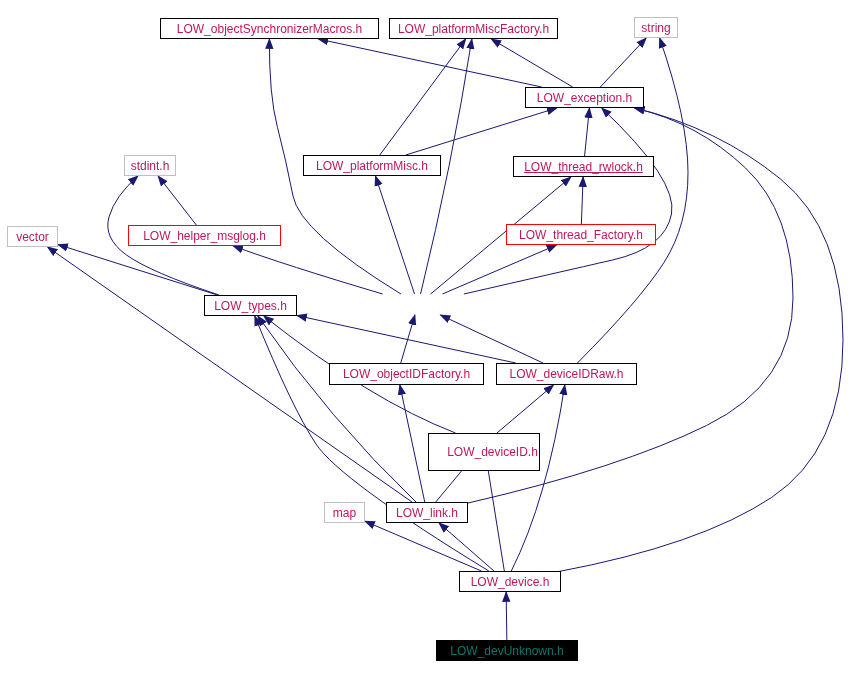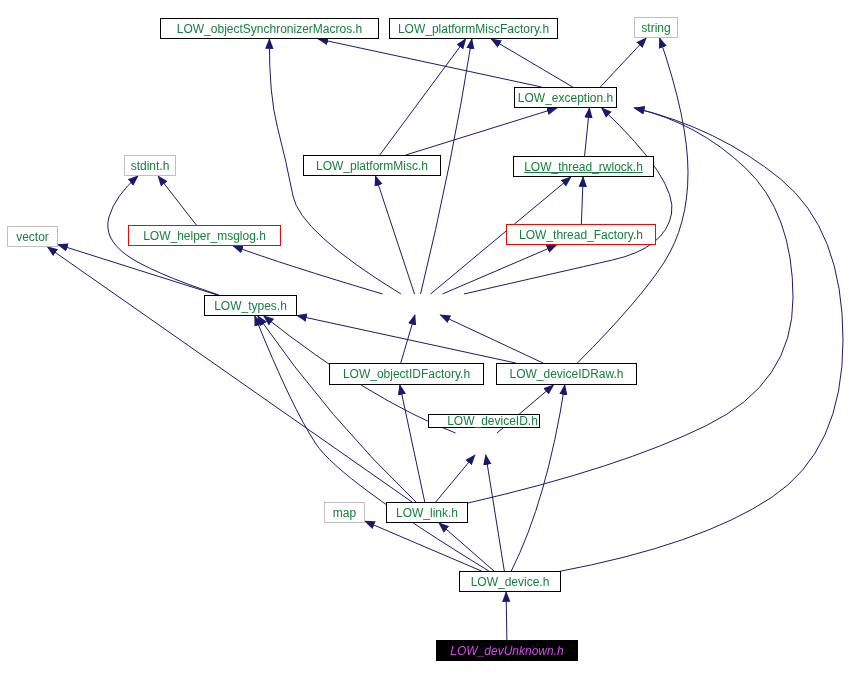--- a/index.html
+++ b/index.html
@@ -2,24 +2,24 @@
 <html><head>
 <meta charset="utf-8">
 <style>
   html,body{margin:0;padding:0;background:#ffffff;}
   #stage{position:relative;width:862px;height:678px;background:#ffffff;overflow:hidden;
          font-family:"Liberation Sans","DejaVu Sans",sans-serif;}
   #edge-layer{position:absolute;left:0;top:0;width:862px;height:678px;}
   #node-layer{position:absolute;left:0;top:0;width:862px;height:678px;}
   .gnode{position:absolute;box-sizing:border-box;display:flex;align-items:center;justify-content:center;
          font-size:12px;line-height:1;white-space:nowrap;background:#ffffff;border:1px solid #000000;
-         color:#15803d;}
+         color:#be185d;}
   .gnode.system{border-color:#c0c0c0;}
   .gnode.red{border-color:#ff0000;}
-  .gnode.current{background:#000000;color:#d946ef;border-color:#000000;font-style:italic;}
+  .gnode.current{background:#000000;color:#0f766e;border-color:#000000;}
 </style>
 </head>
 <body>
 
 <div id="stage">
   <svg id="edge-layer" width="862" height="678" viewBox="0 0 862 678" xmlns="http://www.w3.org/2000/svg">
       <defs>
         <marker id="arrow" viewBox="0 0 10 10" refX="9" refY="5" markerWidth="11" markerHeight="11" orient="auto-start-reverse">
           <path d="M 0 1.2 L 10 5 L 0 8.8 z" fill="#191970"></path>
         </marker>
@@ -63,21 +63,21 @@
   <div id="node-layer">
       <div class="gnode normal" style="left: 160px; top: 18px; width: 219px; height: 21px;">
         <span>LOW_objectSynchronizerMacros.h</span>
       </div>
       <div class="gnode normal" style="left: 389px; top: 18px; width: 169px; height: 21px; align-items: center;">
         <span>LOW_platformMiscFactory.h</span>
       </div>
       <div class="gnode system" style="left: 634px; top: 17px; width: 44px; height: 21px;">
         <span>string</span>
       </div>
-      <div class="gnode normal" style="left: 514px; top: 87px; width: 103px; height: 21px;">
+      <div class="gnode normal" style="left: 525px; top: 87px; width: 119px; height: 21px;">
         <span>LOW_exception.h</span>
       </div>
       <div class="gnode system" style="left: 124px; top: 155px; width: 52px; height: 21px;">
         <span>stdint.h</span>
       </div>
       <div class="gnode normal" style="left: 303px; top: 155px; width: 138px; height: 21px;">
         <span>LOW_platformMisc.h</span>
       </div>
       <div class="gnode normal" style="left: 513px; top: 156px; width: 141px; height: 21px; text-decoration: underline;">
         <span>LOW_thread_rwlock.h</span>
@@ -93,21 +93,21 @@
       </div>
       <div class="gnode normal" style="left: 204px; top: 295px; width: 93px; height: 21px;">
         <span>LOW_types.h</span>
       </div>
       <div class="gnode normal" style="left: 329px; top: 363px; width: 155px; height: 22px;">
         <span>LOW_objectIDFactory.h</span>
       </div>
       <div class="gnode normal" style="left: 496px; top: 363px; width: 141px; height: 22px;">
         <span>LOW_deviceIDRaw.h</span>
       </div>
-      <div class="gnode normal" style="left: 428px; top: 414px; width: 112px; height: 14px; padding-left: 17px;">
+      <div class="gnode normal" style="left: 428px; top: 433px; width: 112px; height: 38px; padding-left: 17px;">
         <span>LOW_deviceID.h</span>
       </div>
       <div class="gnode system" style="left: 324px; top: 502px; width: 41px; height: 21px;">
         <span>map</span>
       </div>
       <div class="gnode normal" style="left: 386px; top: 502px; width: 82px; height: 21px;">
         <span>LOW_link.h</span>
       </div>
       <div class="gnode normal" style="left: 459px; top: 571px; width: 102px; height: 21px;">
         <span>LOW_device.h</span>

